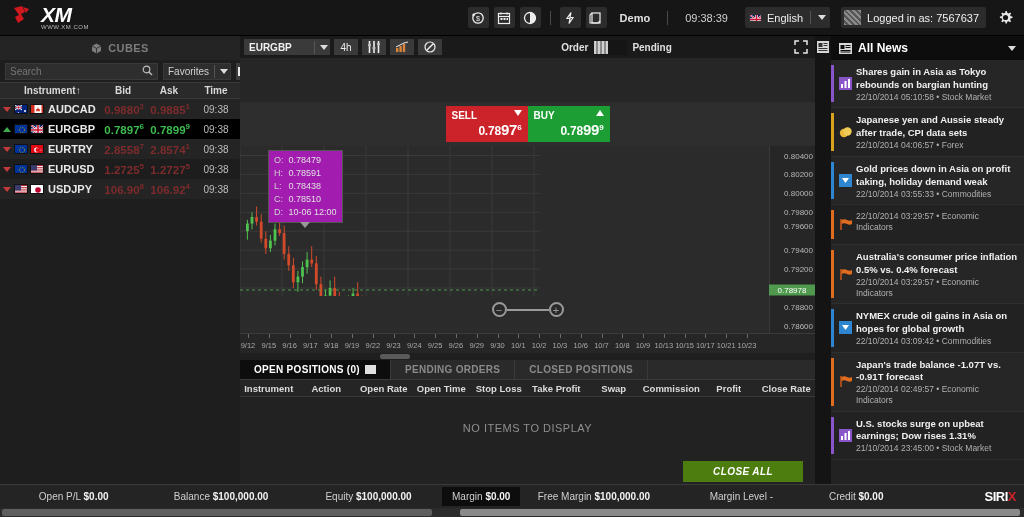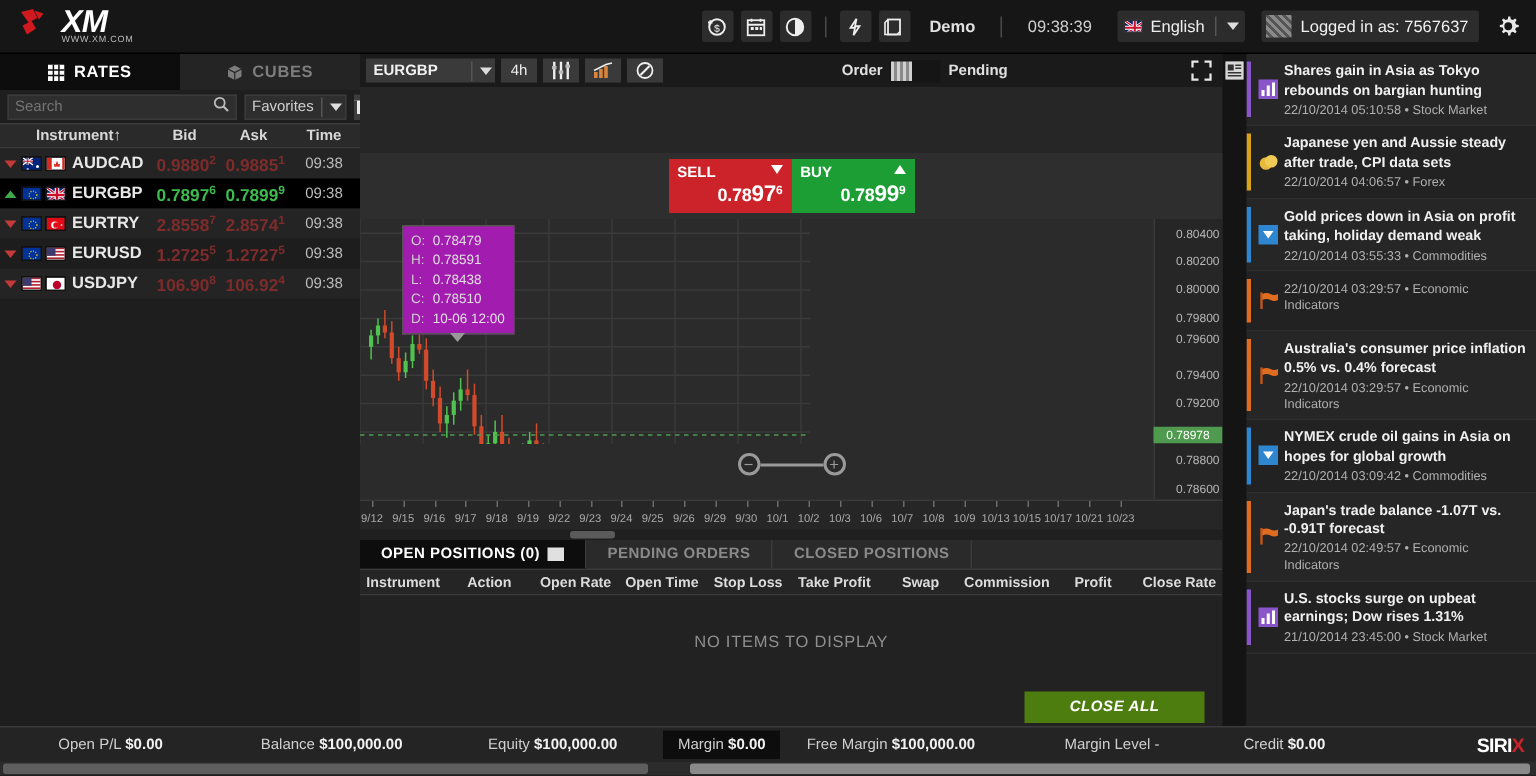--- a/index.html
+++ b/index.html
@@ -284,29 +284,20 @@
           <path d="M8.5 2 l1.4 0 .3 1.8 1.4 .6 1.5-1 1 1 -1 1.5 .6 1.4 1.8 .3 0 1.4 -1.8 .3 -.6 1.4 1 1.5 -1 1 -1.5-1 -1.4 .6 -.3 1.8 -1.4 0 -.3-1.8 -1.4-.6 -1.5 1 -1-1 1-1.5 -.6-1.4 -1.8-.3 0-1.4 1.8-.3 .6-1.4 -1-1.5 1-1 1.5 1 1.4-.6 z" fill="#e8e8e8"></path>
           <circle cx="8.5" cy="8.5" r="2.6" fill="#161616"></circle>
         </svg>
     </div>
   </div>
 
   <div class="body-row">
 
     <div class="left-panel">
       <div class="tabs-row">
-        <div class="ltab active">
-          <span class="grid-ico">
-            <svg width="11" height="11" viewBox="0 0 11 11">
-                <rect width="11" height="11" fill="#fff"></rect>
-                <path d="M0 3.6h11M0 7.3h11M3.6 0v11M7.3 0v11" stroke="#0d0d0d" stroke-width="1"></path>
-              </svg>
-          </span>
-          <span>RATES</span>
-        </div>
         <div class="ltab">
           <span class="grid-ico">
             <svg width="11" height="11" viewBox="0 0 11 11">
                 <path d="M5.5 0.6 L10 3 v5 L5.5 10.4 L1 8 V3 Z" fill="#7d7d7d"></path>
                 <path d="M1 3 L5.5 5.4 L10 3 M5.5 5.4 v5" stroke="#242424" stroke-width="0.8" fill="none"></path>
               </svg>
           </span>
           <span>CUBES</span>
         </div>
       </div>
@@ -893,20 +884,31 @@
     <div class="news-rail">
       <span class="rail-ico">
         <svg width="12" height="12" viewBox="0 0 12 12">
             <rect width="12" height="12" fill="#d8d8d8"></rect>
             <rect x="1.5" y="2" width="4" height="4" fill="#333"></rect>
             <path d="M6.5 2.5h4M6.5 4.5h4M1.5 7.5h9M1.5 9.5h9" stroke="#333" stroke-width="1"></path>
           </svg>
       </span>
     </div>
     <div class="news-panel">
+      <div class="news-hdr">
+        <span class="news-ico">
+          <svg width="13" height="11" viewBox="0 0 13 11">
+              <rect width="13" height="11" fill="#d8d8d8"></rect>
+              <rect x="1.5" y="2" width="4" height="4" fill="#0d0d0d"></rect>
+              <path d="M6.5 2.5h5M6.5 4.5h5M1.5 7.5h10M1.5 9h10" stroke="#0d0d0d" stroke-width="1"></path>
+            </svg>
+        </span>
+        <span class="ttl">All News</span>
+        <span class="caret"></span>
+      </div>
       <div class="news-list" id="news-list">
           <div class="news-item">
             <span class="n-bar" style="background:#8a55c9"></span>
             <span class="n-ico">
               <svg width="15" height="15" viewBox="0 0 15 15">
                 <rect x="1" y="1" width="13" height="13" fill="#8a55c9"></rect>
                 <rect x="3" y="8" width="2" height="4" fill="#fff"></rect>
                 <rect x="6.5" y="5" width="2" height="7" fill="#fff"></rect>
                 <rect x="10" y="3" width="2" height="9" fill="#fff"></rect>
               </svg>

